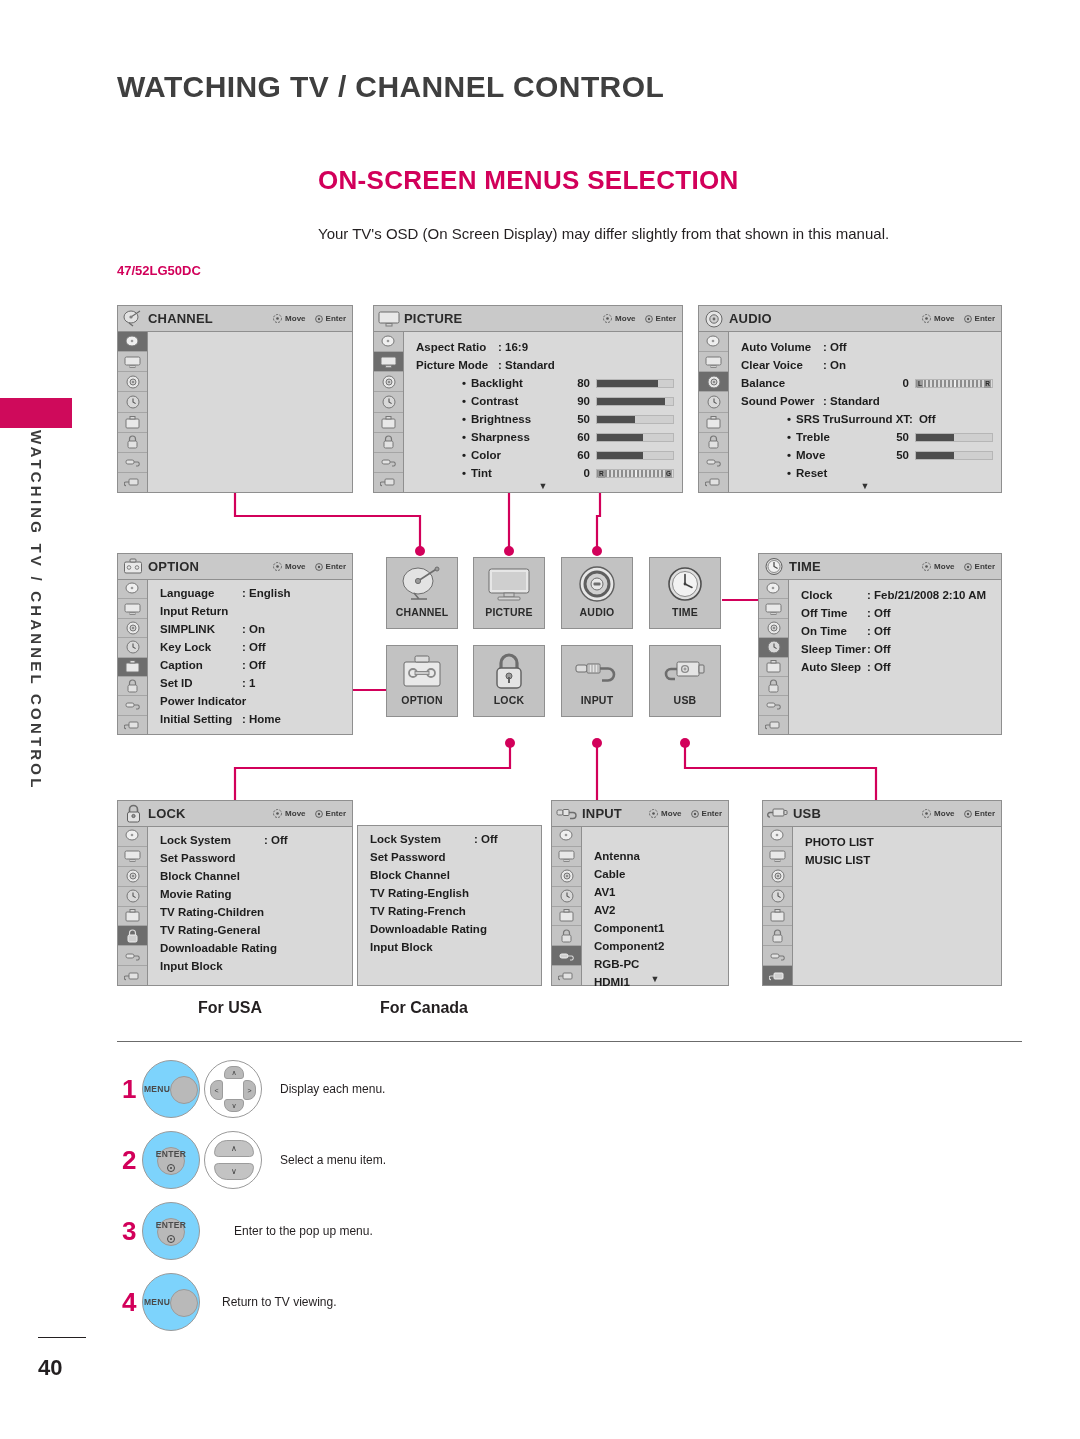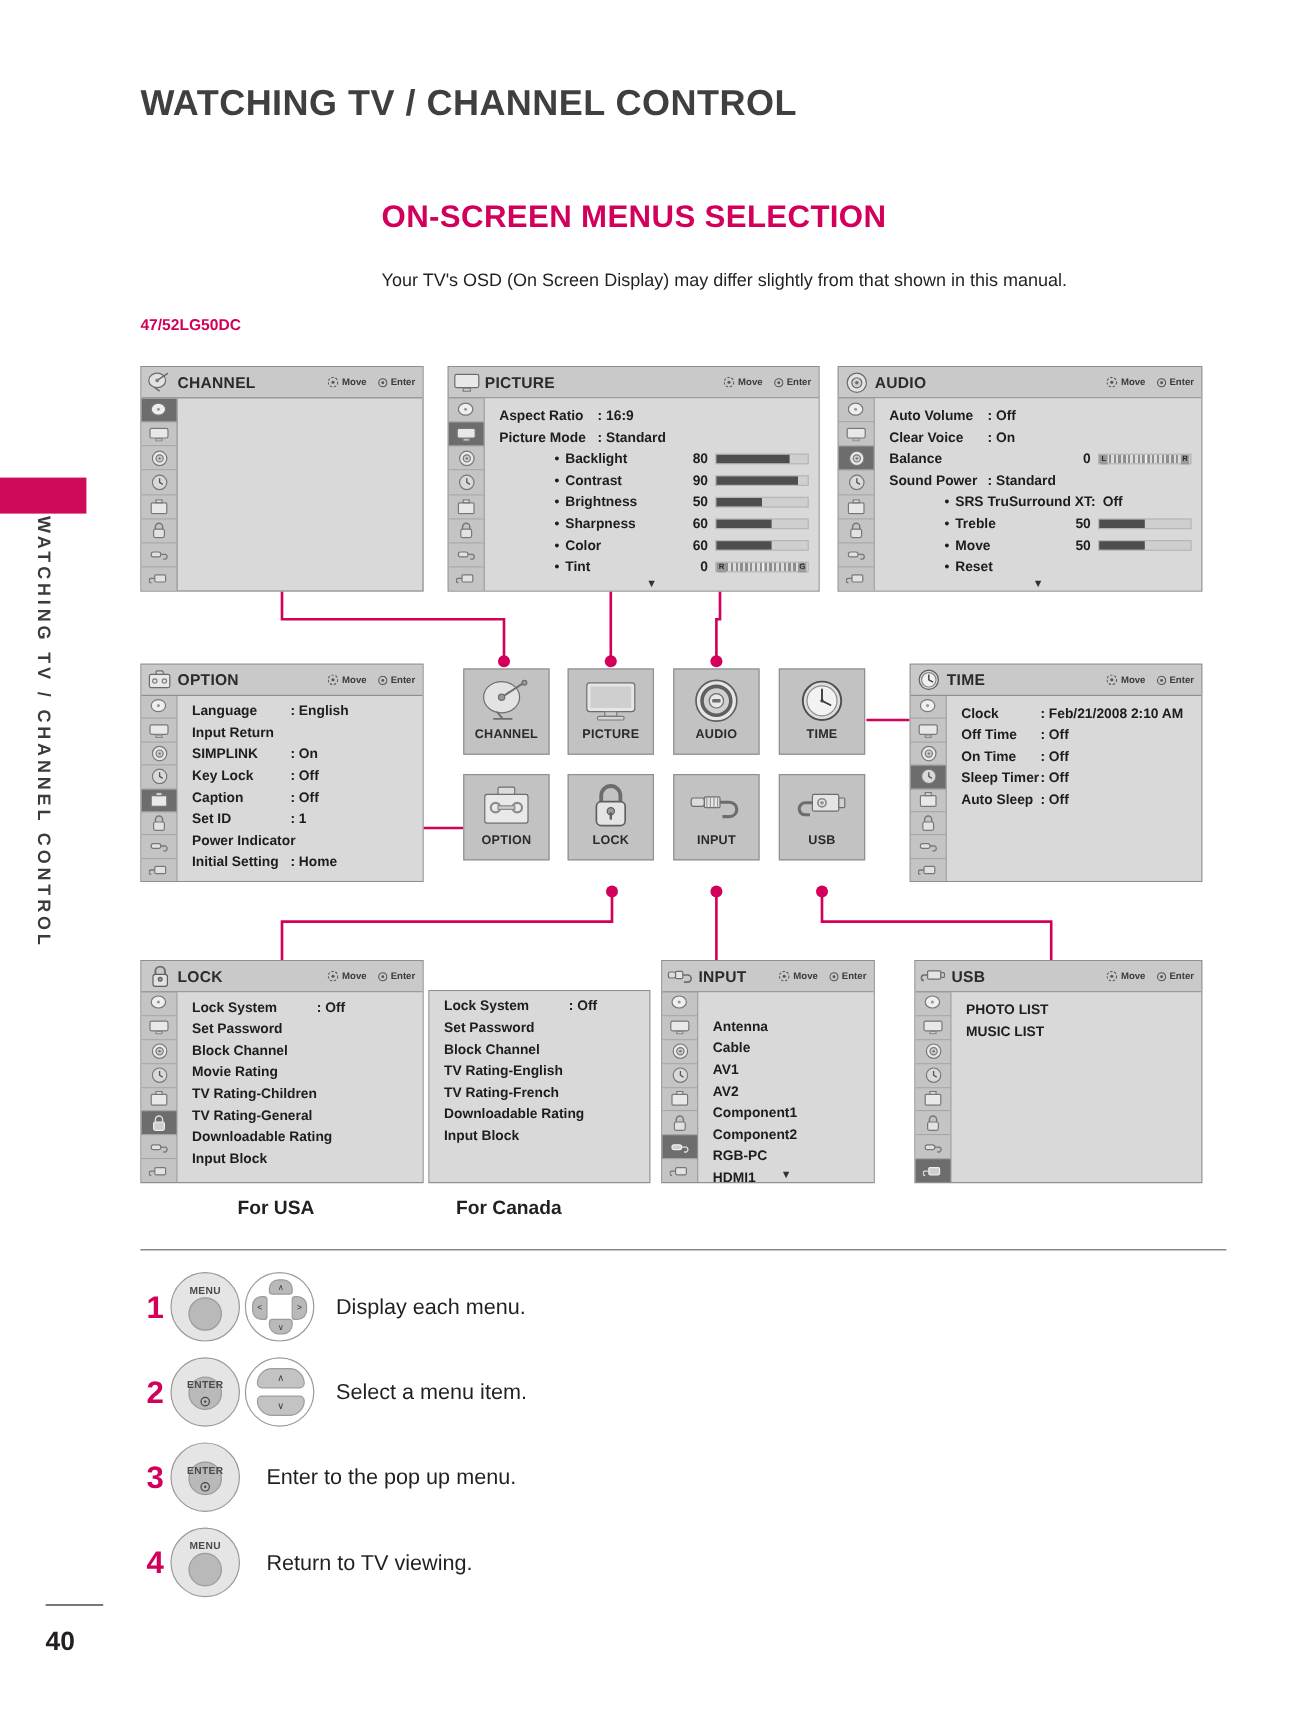--- a/index.html
+++ b/index.html
@@ -135,26 +135,26 @@
   .tile .tile-art { width:46px; height:40px; display:flex; align-items:center; justify-content:center; }
   .tile .tile-label { font-size:10.5px; font-weight:bold; color:#2b2b2b; margin-top:2px; letter-spacing:0.2px; }
 
   
   .region-caption { position:absolute; font-size:16px; font-weight:bold; color:#231f20; }
 
   
   #steps-rule { position:absolute; left:117px; top:1041px; width:905px; height:1px; background:#6b6b6b; }
   .step { position:absolute; display:flex; align-items:center; }
   .step .step-num { font-size:26px; color:#d2005a; font-weight:bold; width:20px; }
-  .step .step-text { font-size:18px; color:#231f20; }
+  .step .step-text { font-size:12px; color:#231f20; }
 
   .btn-round {
     width:58px; height:58px; border-radius:50%;
-    border:1.2px solid #9a9a9a; background:#e5e5e5;
-    display:flex; flex-direction:column; align-items:center; justify-content:center;
+    border:1.2px solid #9a9a9a; background:#7dd3fc;
+    display:flex; flex-direction:row; align-items:center; justify-content:center;
     position:relative;
   }
   .btn-round .cap { font-size:8.5px; font-weight:bold; color:#4a4a4a; letter-spacing:0.3px; }
   .btn-round .knob { width:28px; height:28px; border-radius:50%; background:#b9b9b9; border:1px solid #9a9a9a; margin-top:1px; }
   .btn-round.enter .cap { position:absolute; top:17px; z-index:2; }
   .btn-round.enter .knob { position:absolute; top:14px; }
   .dot-ring { width:8px; height:8px; border-radius:50%; border:1.6px solid #444; position:absolute; bottom:16px; }
   .dot-ring::after { content:""; position:absolute; left:1.6px; top:1.6px; width:2.4px; height:2.4px; border-radius:50%; background:#444; }
 
   .dpad { width:58px; height:58px; border-radius:50%; border:1.2px solid #9a9a9a; background:#fff; position:relative; }
@@ -1237,21 +1237,21 @@
   <span class="step-text" style="margin-left:18px">Select a menu item.</span>
 </div>
 
 <div class="step" style="left:122px;top:1202px;">
   <span class="step-num">3</span>
   <span class="btn-round enter">
     <span class="cap">ENTER</span>
     <span class="knob"></span>
     <span class="dot-ring"></span>
   </span>
-  <span class="step-text" style="margin-left:22px">Enter to the pop up menu.</span>
+  <span class="step-text" style="margin-left:34px">Enter to the pop up menu.</span>
 </div>
 
 <div class="step" style="left:122px;top:1273px;">
   <span class="step-num">4</span>
   <span class="btn-round">
     <span class="cap">MENU</span>
     <span class="knob"></span>
   </span>
   <span class="step-text" style="margin-left:22px">Return to TV viewing.</span>
 </div>

